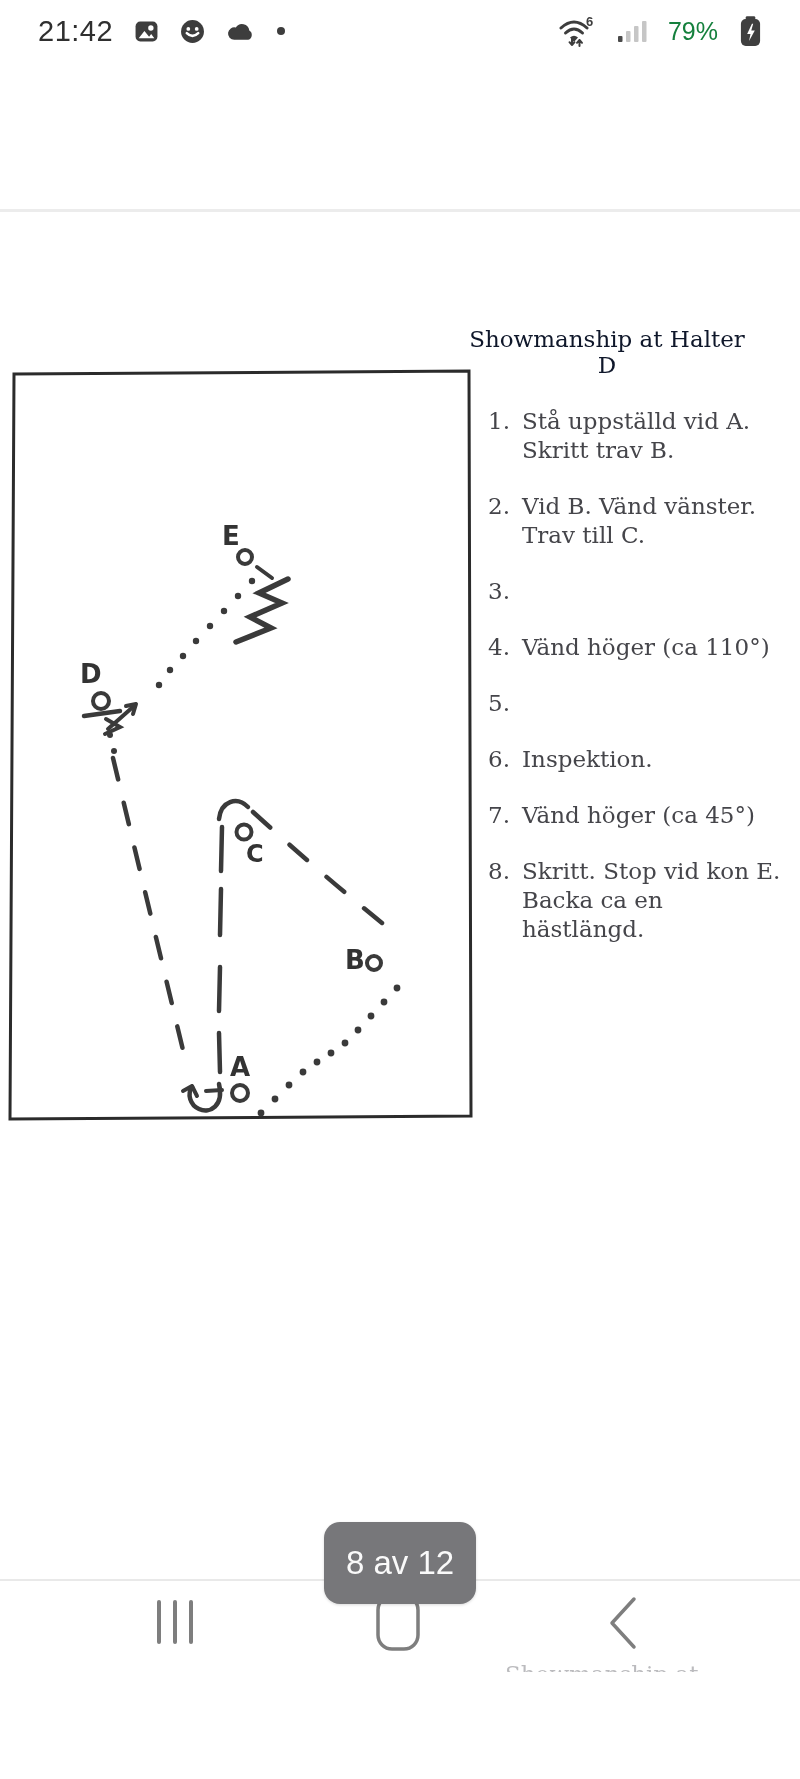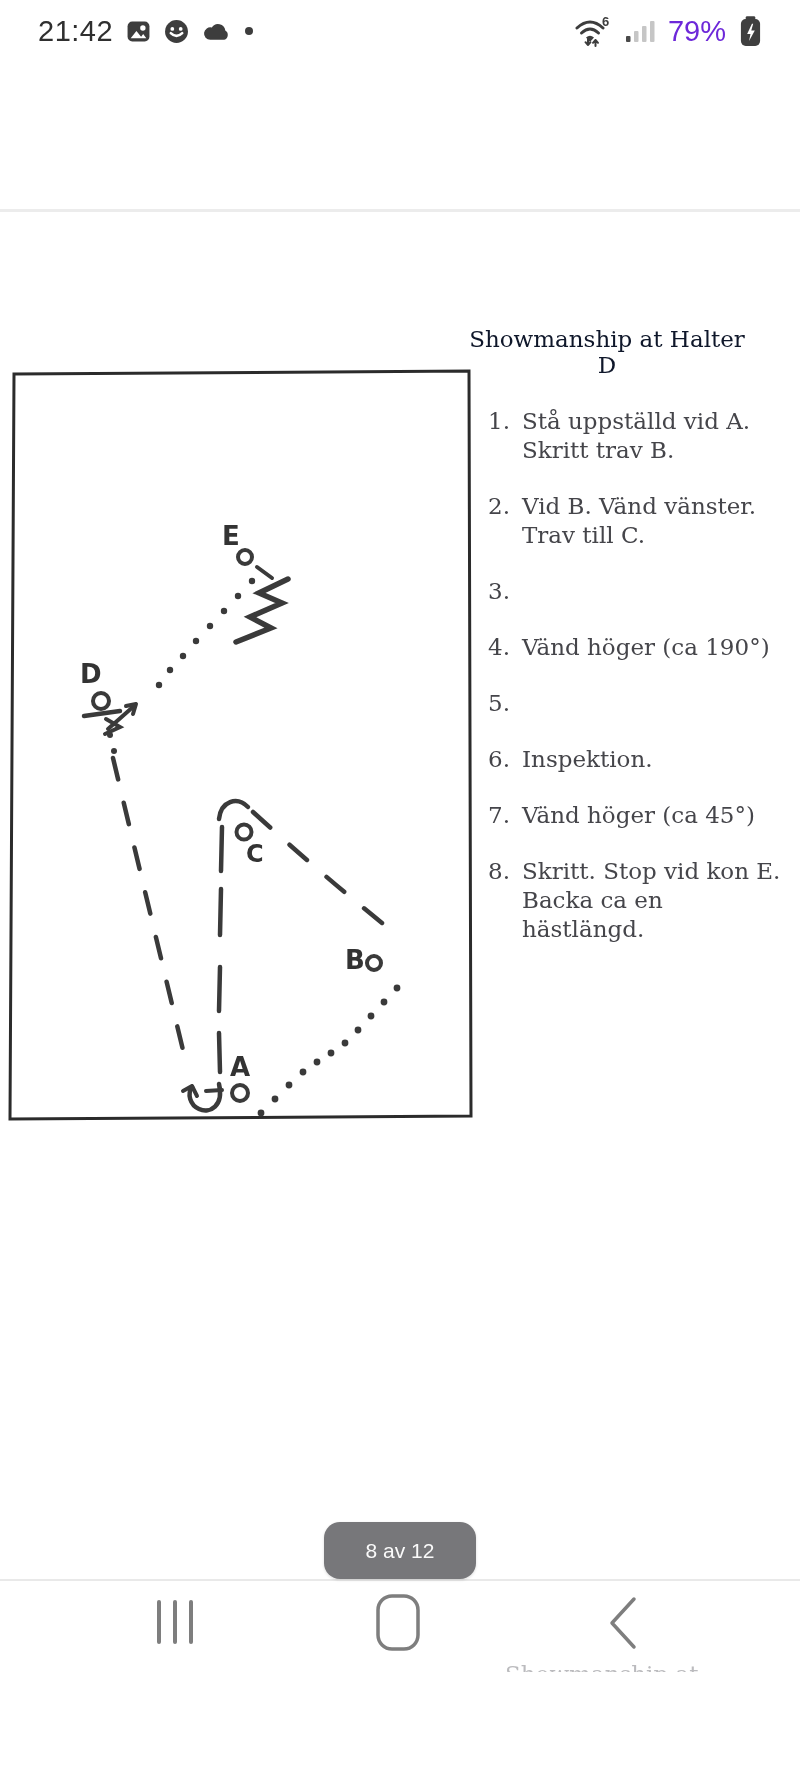--- a/index.html
+++ b/index.html
@@ -3,23 +3,23 @@
 <meta charset="utf-8">
 <style>
   html,body{margin:0;padding:0;background:#ffffff;}
   body{width:800px;height:1779px;position:relative;overflow:hidden;
        font-family:"Liberation Sans",sans-serif;}
 
   
   .status-bar{position:absolute;top:0;left:0;right:0;height:62px;
       display:flex;justify-content:space-between;align-items:center;
       padding:0 38px;box-sizing:border-box;}
-  .sb-left,.sb-right{display:flex;align-items:center;gap:13px;}
+  .sb-left,.sb-right{display:flex;align-items:center;gap:21px;}
   .sb-time{font-size:29px;color:#2f2f2f;letter-spacing:.5px;}
-  .sb-pct{font-size:29px;color:#6d28d9;}
+  .sb-pct{font-size:25px;color:#15803d;}
 
   
   .doc-divider-top{position:absolute;left:0;top:209px;width:100%;height:3px;background:#ececec;}
   .doc-divider-bottom{position:absolute;left:0;top:1579px;width:100%;height:2px;background:#e9e9e9;}
   .doc-page{position:absolute;left:0;top:212px;width:800px;height:1367px;background:#fff;}
 
   .page-title{position:absolute;left:462px;top:326px;width:290px;text-align:center;
       font-family:"DejaVu Serif",serif;font-size:23px;color:#0f172a;}
 
   .instructions{position:absolute;left:488px;top:407px;width:300px;
@@ -27,22 +27,22 @@
       font-family:"DejaVu Serif",serif;font-size:23px;line-height:29px;color:#45454a;}
   .instr{display:flex;}
   .instr .num{flex:none;width:34px;}
   .instr .txt{flex:1;}
   .footnote{padding-left:34px;}
 
   .diagram-svg{position:absolute;left:0;top:0;width:800px;height:1779px;}
 
   
   .page-badge{position:absolute;left:50%;transform:translateX(-50%);top:1522px;
-      width:152px;height:57px;border-radius:16px;background:#77777a;
-      color:#fafafa;font-size:21px;display:flex;align-items:center;justify-content:center;
+      width:152px;height:82px;border-radius:16px;background:#77777a;
+      color:#fafafa;font-size:33px;display:flex;align-items:center;justify-content:center;
       z-index:5;box-shadow:0 1px 3px rgba(0,0,0,.15);}
 
   
   .peek{position:absolute;left:505px;top:1661px;width:260px;height:11px;overflow:hidden;
       font-family:"DejaVu Serif",serif;font-size:23px;line-height:26px;color:#85858a;opacity:.55;}
 
   
   .nav-bar{position:absolute;left:0;bottom:0;width:800px;height:102px;background:#fff;}
   .nav-btn{position:absolute;background:none;border:none;padding:0;cursor:pointer;}
 </style>
@@ -107,21 +107,21 @@
   </div>
   <div class="instr">
     <span class="num">2.</span>
     <span class="txt">Vid B. Vänd vänster. Trav till C.</span>
   </div>
   <div class="instr">
     <span class="num">3.</span>
   </div>
   <div class="instr">
     <span class="num">4.</span>
-    <span class="txt">Vänd höger (ca 190°)</span>
+    <span class="txt">Vänd höger (ca 110°)</span>
   </div>
   <div class="instr">
     <span class="num">5.</span>
   </div>
   <div class="instr">
     <span class="num">6.</span>
     <span class="txt">Inspektion.</span>
   </div>
   <div class="instr">
     <span class="num">7.</span>

